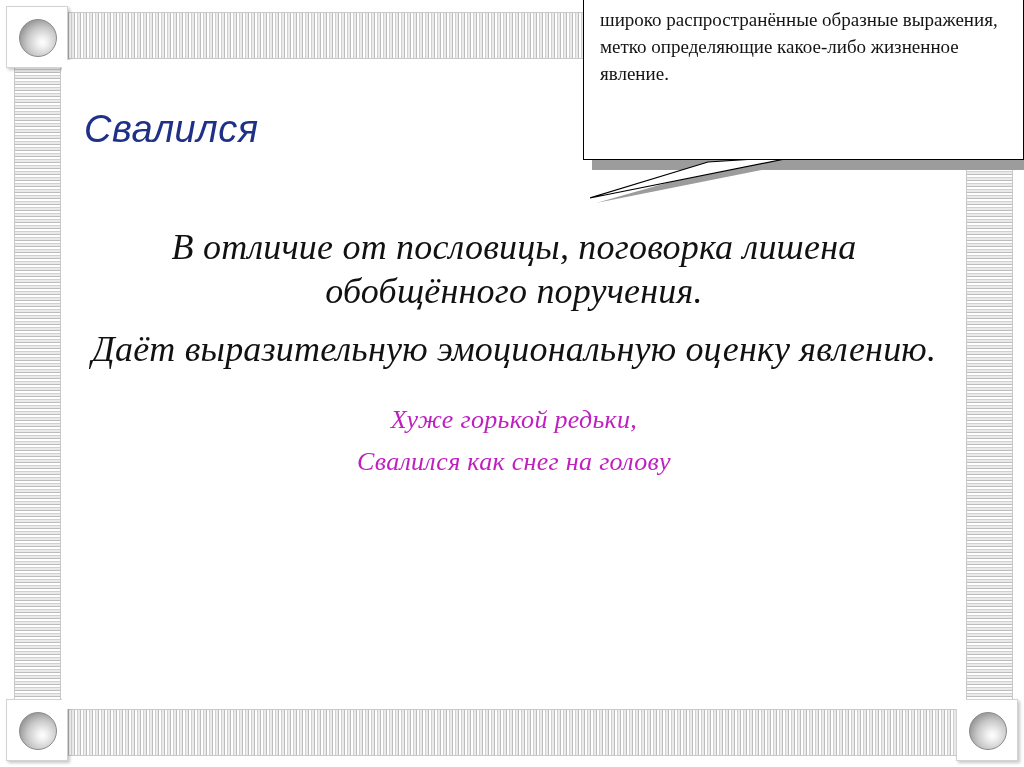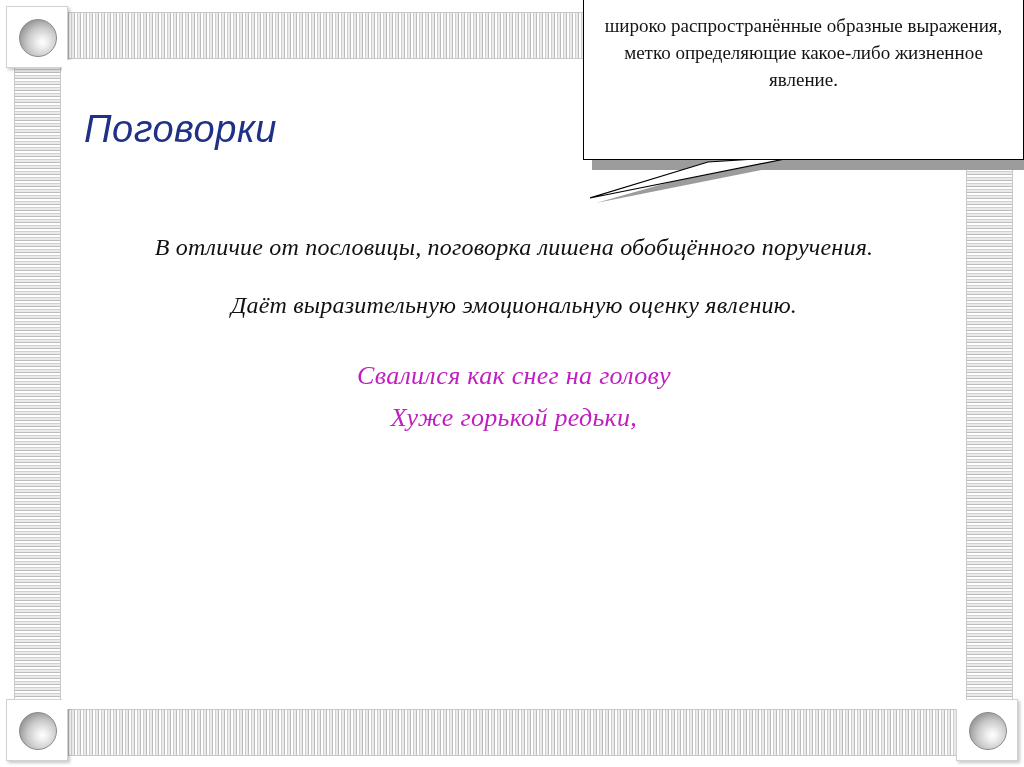--- a/index.html
+++ b/index.html
@@ -94,21 +94,21 @@
   #body-block {
     position:absolute;
     left:12px; top:165px;
     width:880px;
     text-align:center;
   }
 
   .body-line {
     font-family:"Liberation Serif", serif;
     font-style:italic;
-    font-size:24px;
+    font-size:36px;
     line-height:44px;
     color:#111111;
     letter-spacing:0.2px;
   }
   .body-line.p1 { margin-bottom:14px; }
   .body-line.p2 { margin-bottom:28px; }
 
   .saying {
     font-family:"Liberation Serif", serif;
     font-style:italic;
@@ -128,26 +128,26 @@
   }
   #callout {
     position:absolute;
     left:583px; top:0px;
     width:441px; height:160px;
     background:#ffffff;
     border:1px solid #000000;
     border-top:none;
   }
   #callout-text {
-    padding:12px 16px 0 16px;
+    padding:6px 16px 0 16px;
     font-family:"Liberation Serif", serif;
     font-size:19px;
     line-height:27px;
     color:#141414;
-    text-align:center;
+    text-align:left;
   }
 
   
   #callout-tail-shadow {
     position:absolute;
     left:596px; top:159px;
     width:210px; height:44px;
   }
   #callout-tail {
     position:absolute;
@@ -173,27 +173,27 @@
   </div>
   <div class="corner" id="corner-bl">
     <div class="corner-ball"></div>
   </div>
   <div class="corner" id="corner-br">
     <div class="corner-ball"></div>
   </div>
 
   <div id="content">
 
-    <div id="title">Поговорки</div>
+    <div id="title">Свалился</div>
 
     <div id="body-block">
       <div class="body-line p1">В отличие от пословицы, поговорка лишена обобщённого поручения.</div>
       <div class="body-line p2">Даёт выразительную эмоциональную оценку явлению.</div>
+      <div class="saying">Хуже горькой редьки,</div>
       <div class="saying">Свалился как снег на голову</div>
-      <div class="saying">Хуже горькой редьки,</div>
     </div>
   </div>
 
   <div id="callout-shadow"></div>
 
   <svg id="callout-tail-shadow" viewBox="0 0 210 44" preserveAspectRatio="none">
     <polygon points="0,44 210,2 120,10" fill="#9c9c9c"></polygon>
   </svg>
 
   <svg id="callout-tail" viewBox="0 0 210 44" preserveAspectRatio="none">

